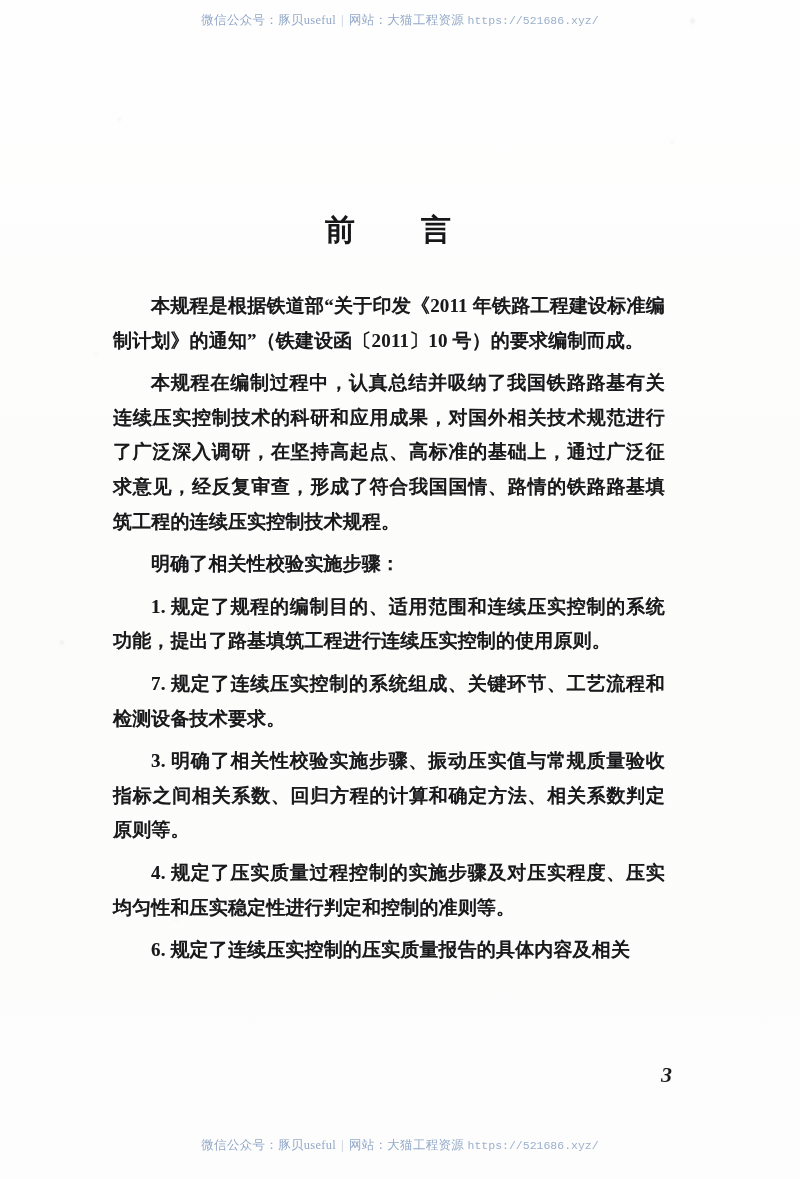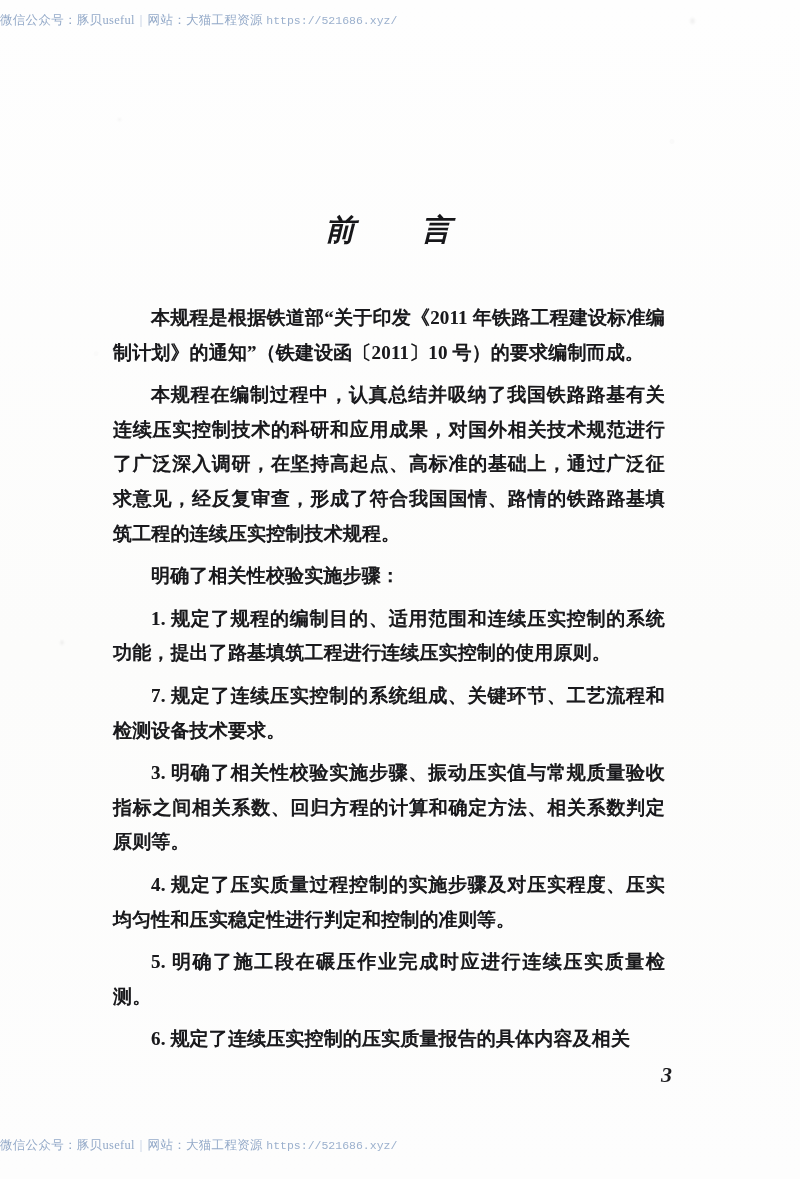--- a/index.html
+++ b/index.html
@@ -34,20 +34,21 @@
       radial-gradient(circle at 60% 55%, rgba(0,0,0,0.008) 0 2px, transparent 3px),
       linear-gradient(180deg, #fefefe 0%, #fcfcfb 55%, #fdfdfd 100%);
     pointer-events: none;
   }
 
   
   .watermark {
     position: absolute;
     left: 0;
     width: 800px;
+    text-align: center;
     font-family: "Liberation Serif", "DejaVu Serif", serif;
     font-size: 12.5px;
     letter-spacing: 0.3px;
     color: #93a9c8;
     white-space: nowrap;
     user-select: none;
   }
   .watermark .wm-sep {
     color: #b9c7dd;
     padding: 0 5px;
@@ -69,23 +70,22 @@
     width: 568px;
   }
 
   .doc-title {
     font-family: "Liberation Serif", "DejaVu Serif", serif;
     font-size: 30px;
     font-weight: 700;
     text-align: center;
     color: #17171a;
     letter-spacing: 2px;
-    margin: 0 0 50px 0;
+    margin: 0 0 38px 0;
     white-space: pre;
-    font-style: italic;
   }
 
   .para {
     font-family: "Liberation Serif", "DejaVu Serif", serif;
     font-size: 19px;
     line-height: 34.6px;
     color: #19191c;
     text-align: justify;
     text-justify: inter-character;
     text-indent: 2em;
@@ -141,21 +141,20 @@
 
     <h1 class="doc-title">前　　言</h1>
 
     <p class="para">本规程是根据铁道部“关于印发《2011 年铁路工程建设标准编制计划》的通知”（铁建设函〔2011〕10 号）的要求编制而成。</p>
     <p class="para">本规程在编制过程中，认真总结并吸纳了我国铁路路基有关连续压实控制技术的科研和应用成果，对国外相关技术规范进行了广泛深入调研，在坚持高起点、高标准的基础上，通过广泛征求意见，经反复审查，形成了符合我国国情、路情的铁路路基填筑工程的连续压实控制技术规程。</p>
     <p class="para">明确了相关性校验实施步骤：</p>
     <p class="para para-list">1. 规定了规程的编制目的、适用范围和连续压实控制的系统功能，提出了路基填筑工程进行连续压实控制的使用原则。</p>
     <p class="para para-list">7. 规定了连续压实控制的系统组成、关键环节、工艺流程和检测设备技术要求。</p>
     <p class="para para-list">3. 明确了相关性校验实施步骤、振动压实值与常规质量验收指标之间相关系数、回归方程的计算和确定方法、相关系数判定原则等。</p>
     <p class="para para-list">4. 规定了压实质量过程控制的实施步骤及对压实程度、压实均匀性和压实稳定性进行判定和控制的准则等。</p>
-    <p class="para para-list">5. 明确了施工段在碾压作业完成时应进行连续压实质量检测。</p>
     <p class="para para-list">6. 规定了连续压实控制的压实质量报告的具体内容及相关</p>
 
   </div>
 
   <div class="page-number">3</div>
 
   <div class="edge-smudge" style="left:60px; top:640px; width:4px; height:5px;"></div>
   <div class="edge-smudge" style="left:690px; top:18px; width:5px; height:6px;"></div>
   <div class="edge-smudge" style="left:118px; top:118px; width:3px; height:3px;"></div>
 

